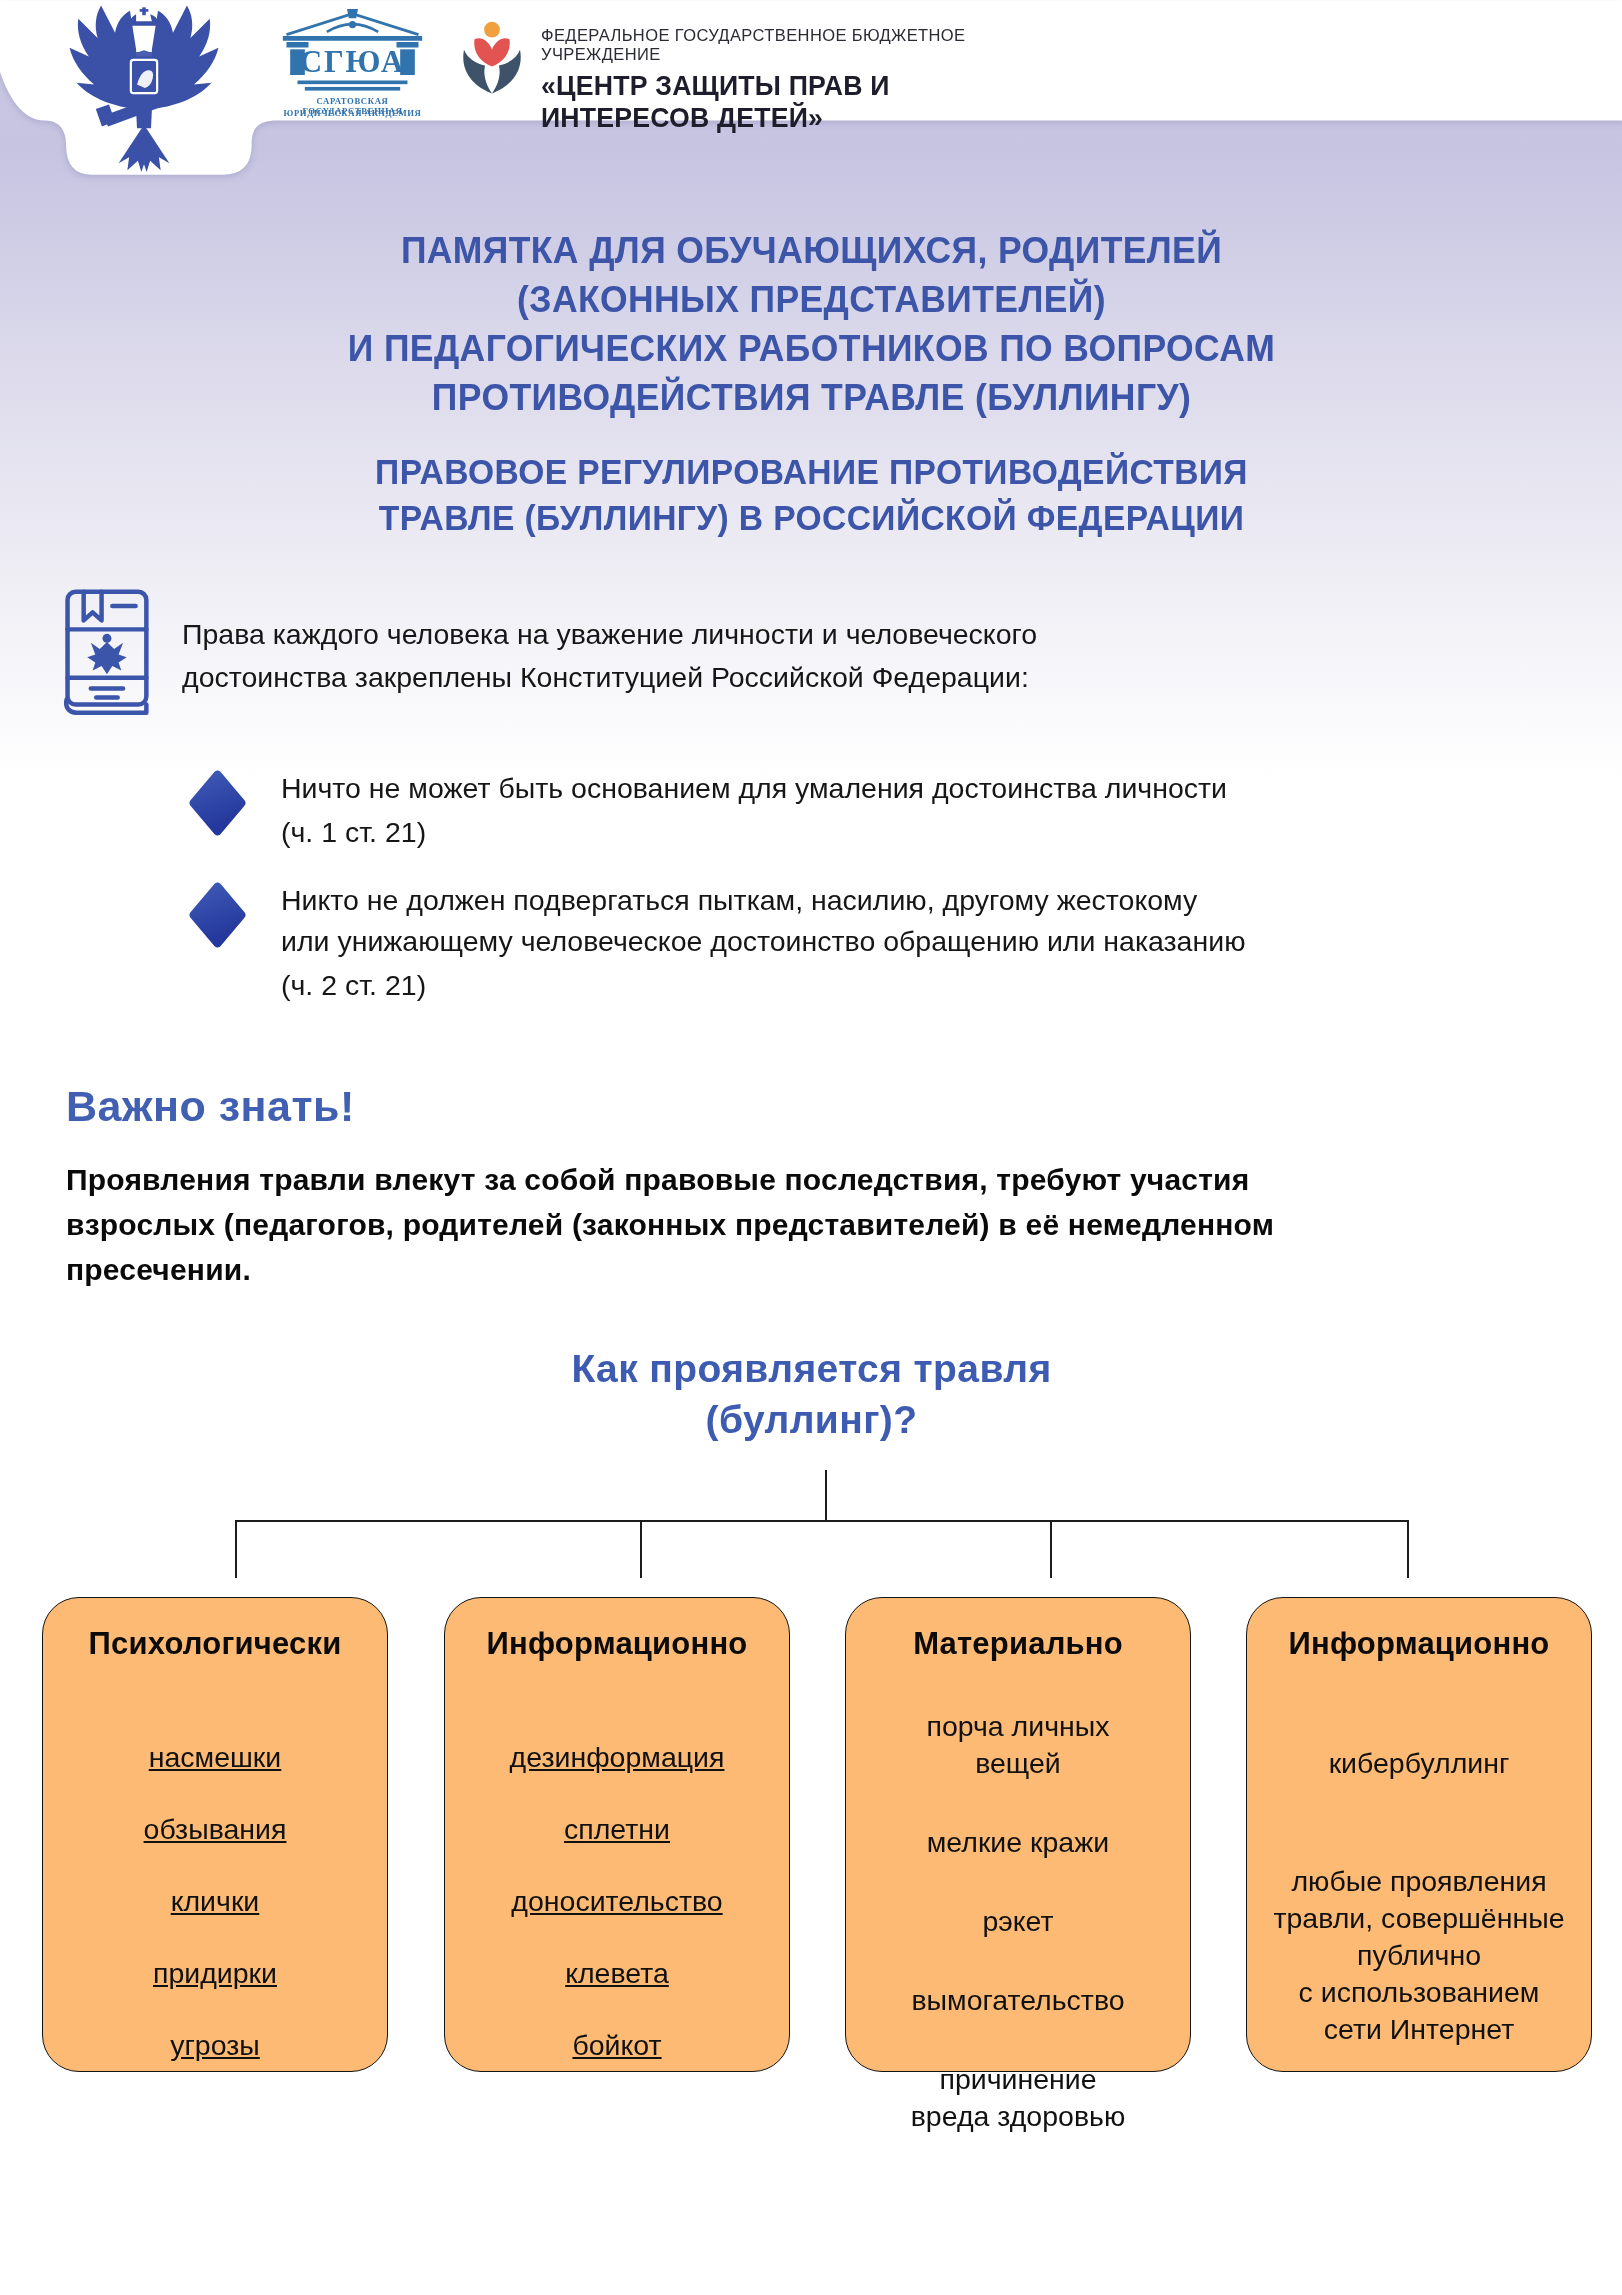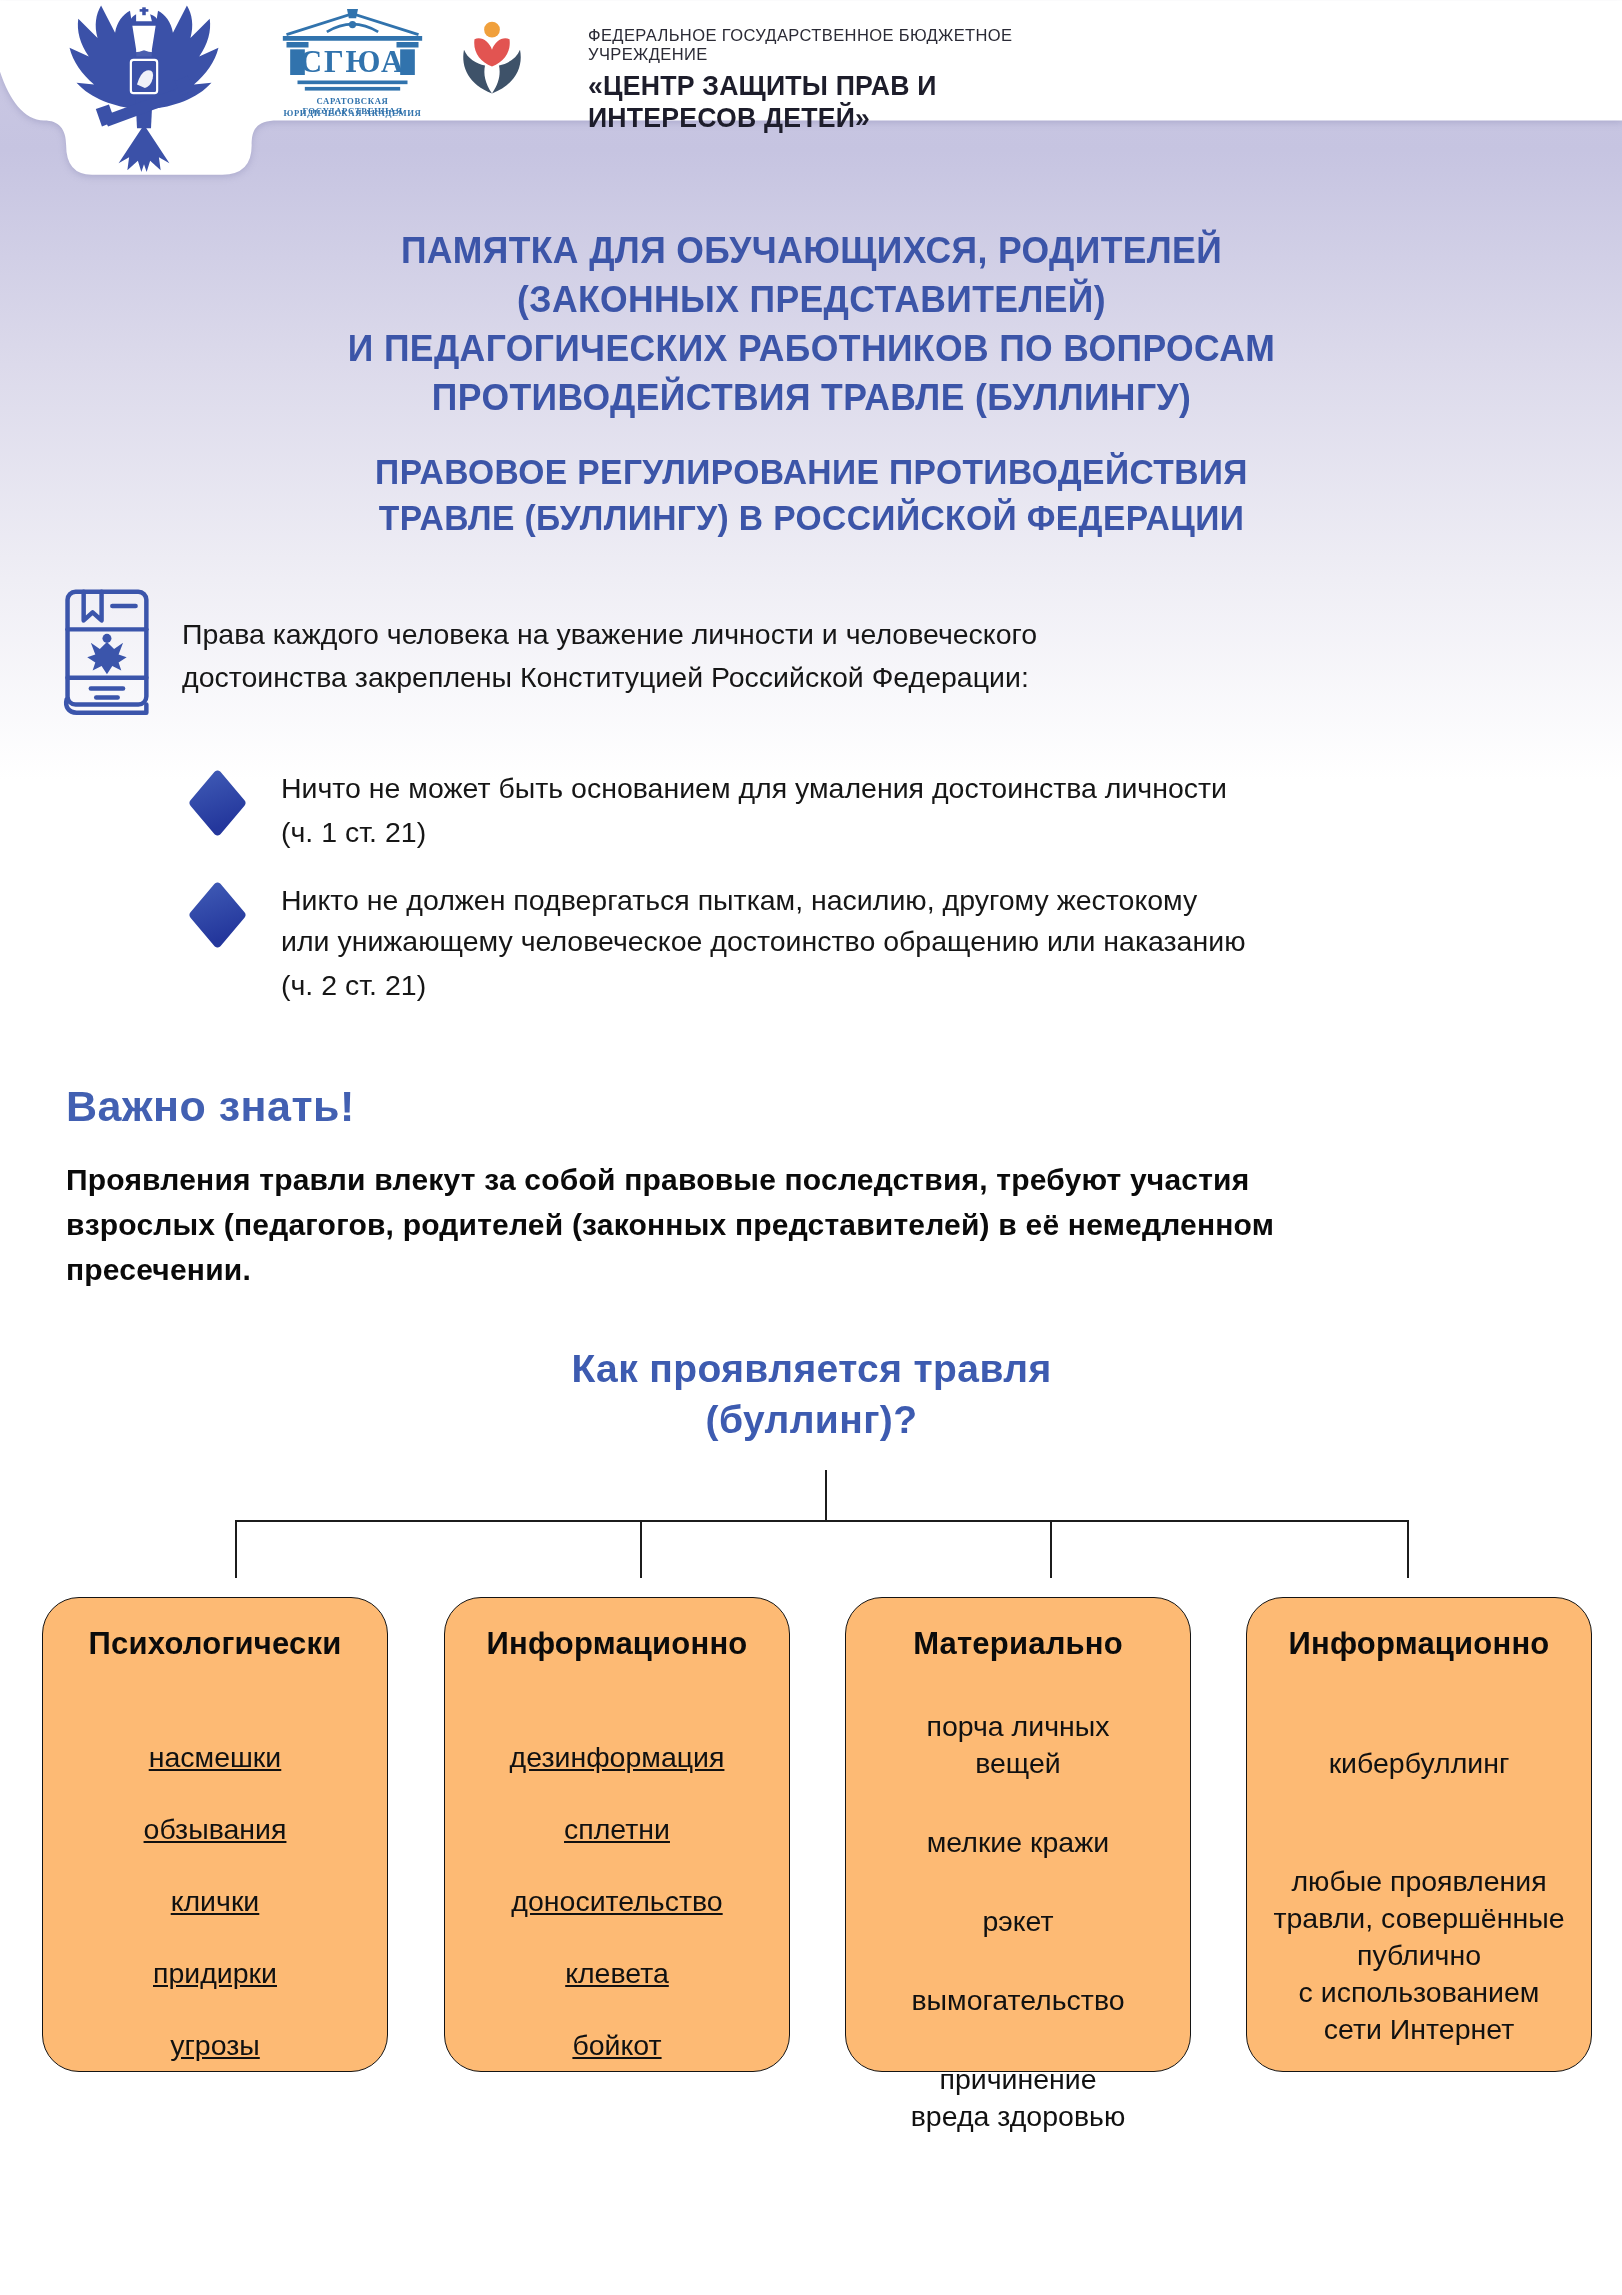--- a/index.html
+++ b/index.html
@@ -22,21 +22,21 @@
     position:absolute;left:0;top:37px;width:100%;text-align:center;
     font-family:"Liberation Serif","DejaVu Serif",serif;font-weight:bold;font-size:31px;letter-spacing:1.8px;
   }
   .sgua-cap{position:absolute;left:0;width:100%;text-align:center;
     font-family:"Liberation Serif","DejaVu Serif",serif;font-size:8.7px;letter-spacing:0.6px;font-weight:bold;}
   .sgua-cap1{top:89px;}
   .sgua-cap2{top:101px;}
   
   .logo-center{position:absolute;left:457px;top:16.5px;width:569px;height:92px;}
   .hands-icon{position:absolute;left:0;top:1.8px;}
-  .center-text{position:absolute;left:84px;top:9.2px;width:496px;color:#23232e;margin-left:47px;}
+  .center-text{position:absolute;left:84px;top:9.2px;width:496px;color:#23232e;}
   .center-l1{font-size:16.5px;letter-spacing:0.4px;color:#2a2a35;}
   .center-l2{font-size:27.5px;font-weight:bold;letter-spacing:0.2px;margin-top:6.4px;color:#1d1d2b;transform:scaleX(.97);transform-origin:left;}
   
   .title{
     position:absolute;left:0;top:226px;width:1623px;text-align:center;
     font-size:37px;line-height:49px;font-weight:bold;color:#3c55a8;letter-spacing:0.4px;
     transform:scaleX(.96);
   }
   .subtitle{
     position:absolute;left:0;top:449px;width:1623px;text-align:center;

